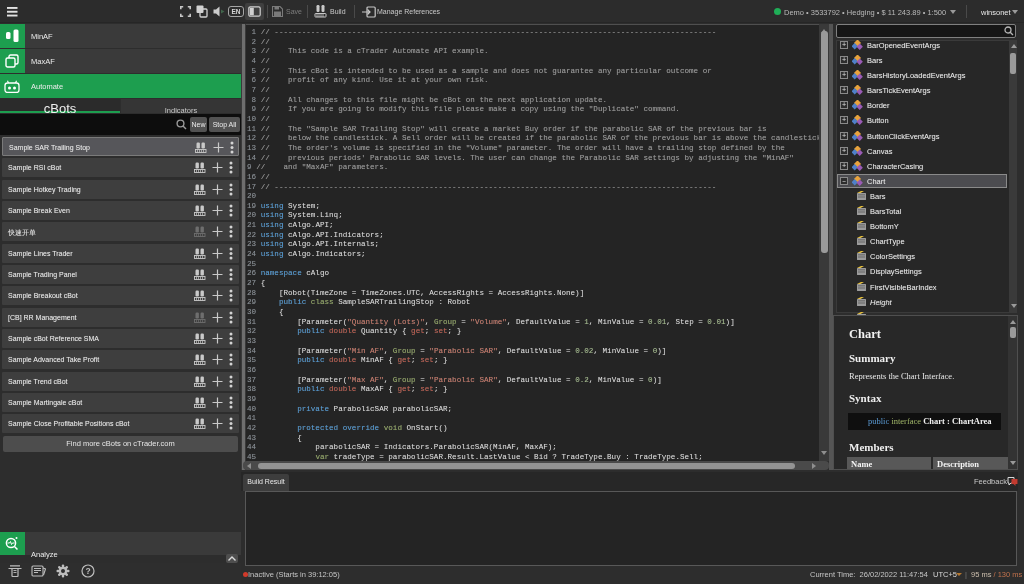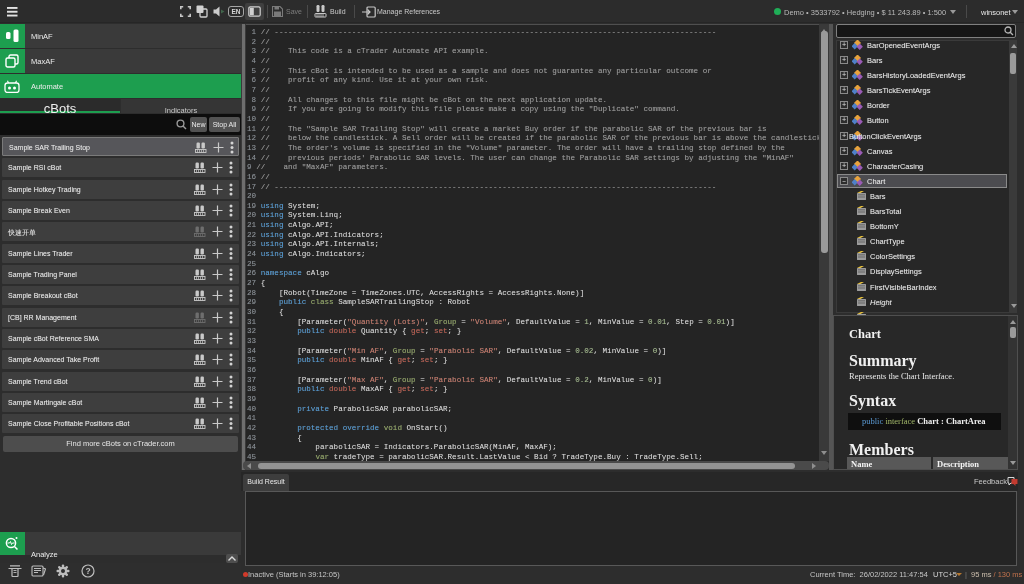--- a/index.html
+++ b/index.html
@@ -29,21 +29,21 @@
 #code .s{color:#c97767}
 #code .n{color:#a3bc8b}
 
 .trow{position:absolute;left:837px;width:171px;height:15px;font-size:7.5px;color:#e6e6e6;text-shadow:0 0 0.8px rgba(220,220,220,0.4)}
 .exp{position:absolute;left:3px;top:3px;width:8px;height:8px;border:1px solid #8a8a8a;background:#2d2d2d;color:#cfcfcf;font:7px/6px "Liberation Mono";text-align:center}
 .cico{position:absolute;left:15px;top:2px}
 .pico{position:absolute;left:19px;top:2px}
 
 #doc{position:absolute;left:833px;top:315px;width:185px;height:155px;background:#282828;border:1px solid #4f4f4f;font-family:"Liberation Serif",serif;overflow:hidden}
 #doc h1{font-size:12.5px;color:#f2f2f2;position:absolute;left:15px;top:11px;font-weight:bold}
-#doc h2{font-size:16px;color:#f0f0f0;position:absolute;left:15px;font-weight:bold}
+#doc h2{font-size:11px;color:#f0f0f0;position:absolute;left:15px;font-weight:bold}
 
 .sbtrack{position:absolute;background:#3b3b3b}
 .arr{position:absolute;width:0;height:0}
 
 .stxt{font-size:7.5px;color:#c6c6c6}
 svg{display:block}
 </style></head>
 <body>
 <div id="topbar">
 <svg class="abs" style="left:7px;top:7px" width="11" height="10">
@@ -641,21 +641,21 @@
   </div>
 <div class="trow" style="top:129px;">
     <div class="exp" style="line-height:7px">+</div>
     <div class="cico">
       <svg width="11" height="11">
         <rect x="3" y="0.5" width="5" height="5" fill="#e8a33d" transform="rotate(45 5.5 3)"></rect>
         <rect x="0.5" y="4" width="4.5" height="4.5" fill="#4f81c8" transform="rotate(45 2.7 6.2)"></rect>
         <rect x="5.5" y="4.5" width="4.5" height="4.5" fill="#9a5bb5" transform="rotate(45 7.7 6.7)"></rect>
       </svg>
     </div>
-    <div class="abs" style="left:12px;top:2.5px">ButtonClickEventArgs</div>
+    <div class="abs" style="left:30px;top:2.5px">ButtonClickEventArgs</div>
   </div>
 <div class="trow" style="top:144px;">
     <div class="exp" style="line-height:7px">+</div>
     <div class="cico">
       <svg width="11" height="11">
         <rect x="3" y="0.5" width="5" height="5" fill="#e8a33d" transform="rotate(45 5.5 3)"></rect>
         <rect x="0.5" y="4" width="4.5" height="4.5" fill="#4f81c8" transform="rotate(45 2.7 6.2)"></rect>
         <rect x="5.5" y="4.5" width="4.5" height="4.5" fill="#9a5bb5" transform="rotate(45 7.7 6.7)"></rect>
       </svg>
     </div>
@@ -784,21 +784,21 @@
   </div>
 <div class="sbtrack" style="left:1009px;top:41px;width:8px;height:271px;background:#3a3a3a"></div>
 <div class="arr" style="left:1010.5px;top:44px;border-left:3px solid transparent;border-right:3px solid transparent;border-bottom:4px solid #9a9a9a"></div>
 <div class="abs" style="left:1010px;top:53px;width:6px;height:21px;background:#9a9a9a;border-radius:2px"></div>
 <div class="arr" style="left:1010.5px;top:304px;border-left:3px solid transparent;border-right:3px solid transparent;border-top:4px solid #9a9a9a"></div>
 <div id="doc">
 <h1>Chart</h1>
 <h2 style="top:36px">Summary</h2>
 <div class="abs" style="left:15px;top:55px;font-size:8.5px;color:#e8e8e8">Represents the Chart Interface.</div>
 <h2 style="top:76px">Syntax</h2>
-<div class="abs" style="left:14px;top:97px;width:153px;height:17px;background:#0f0f0f;font-size:8.5px;line-height:17px;padding-left:14px"><span style="color:#5b9bd5">public</span> <span style="color:#a3b96a">interface</span> <b style="color:#f0f0f0">Chart : ChartArea</b></div>
+<div class="abs" style="left:14px;top:97px;width:153px;height:17px;background:#0f0f0f;font-size:8.5px;line-height:17px;padding-left:20px"><span style="color:#5b9bd5">public</span> <span style="color:#a3b96a">interface</span> <b style="color:#f0f0f0">Chart : ChartArea</b></div>
 <h2 style="top:125px">Members</h2>
 <div class="abs" style="left:13px;top:141px;width:84px;height:14px;background:#585858;font-size:8.5px;font-weight:bold;color:#f4f4f4;padding:2px 0 0 4px">Name</div>
 <div class="abs" style="left:99px;top:141px;width:76px;height:14px;background:#585858;font-size:8.5px;font-weight:bold;color:#f4f4f4;padding:2px 0 0 4px">Description</div>
 </div>
 <div class="sbtrack" style="left:1008px;top:316px;width:9px;height:153px;background:#333"></div>
 <div class="arr" style="left:1010px;top:320px;border-left:3px solid transparent;border-right:3px solid transparent;border-bottom:4px solid #9a9a9a"></div>
 <div class="abs" style="left:1009.5px;top:327px;width:6px;height:11px;background:#9a9a9a;border-radius:2px"></div>
 <div class="arr" style="left:1010px;top:461px;border-left:3px solid transparent;border-right:3px solid transparent;border-top:4px solid #9a9a9a"></div>
 <div class="abs" style="left:241px;top:472px;width:777px;height:19px;background:#272727"></div>
 <div class="abs" style="left:243px;top:474px;width:46px;height:17px;background:#3d3d3d;border-radius:2px 2px 0 0;text-align:center;font-size:7px;color:#e8e8e8;line-height:16px">Build Result</div>

